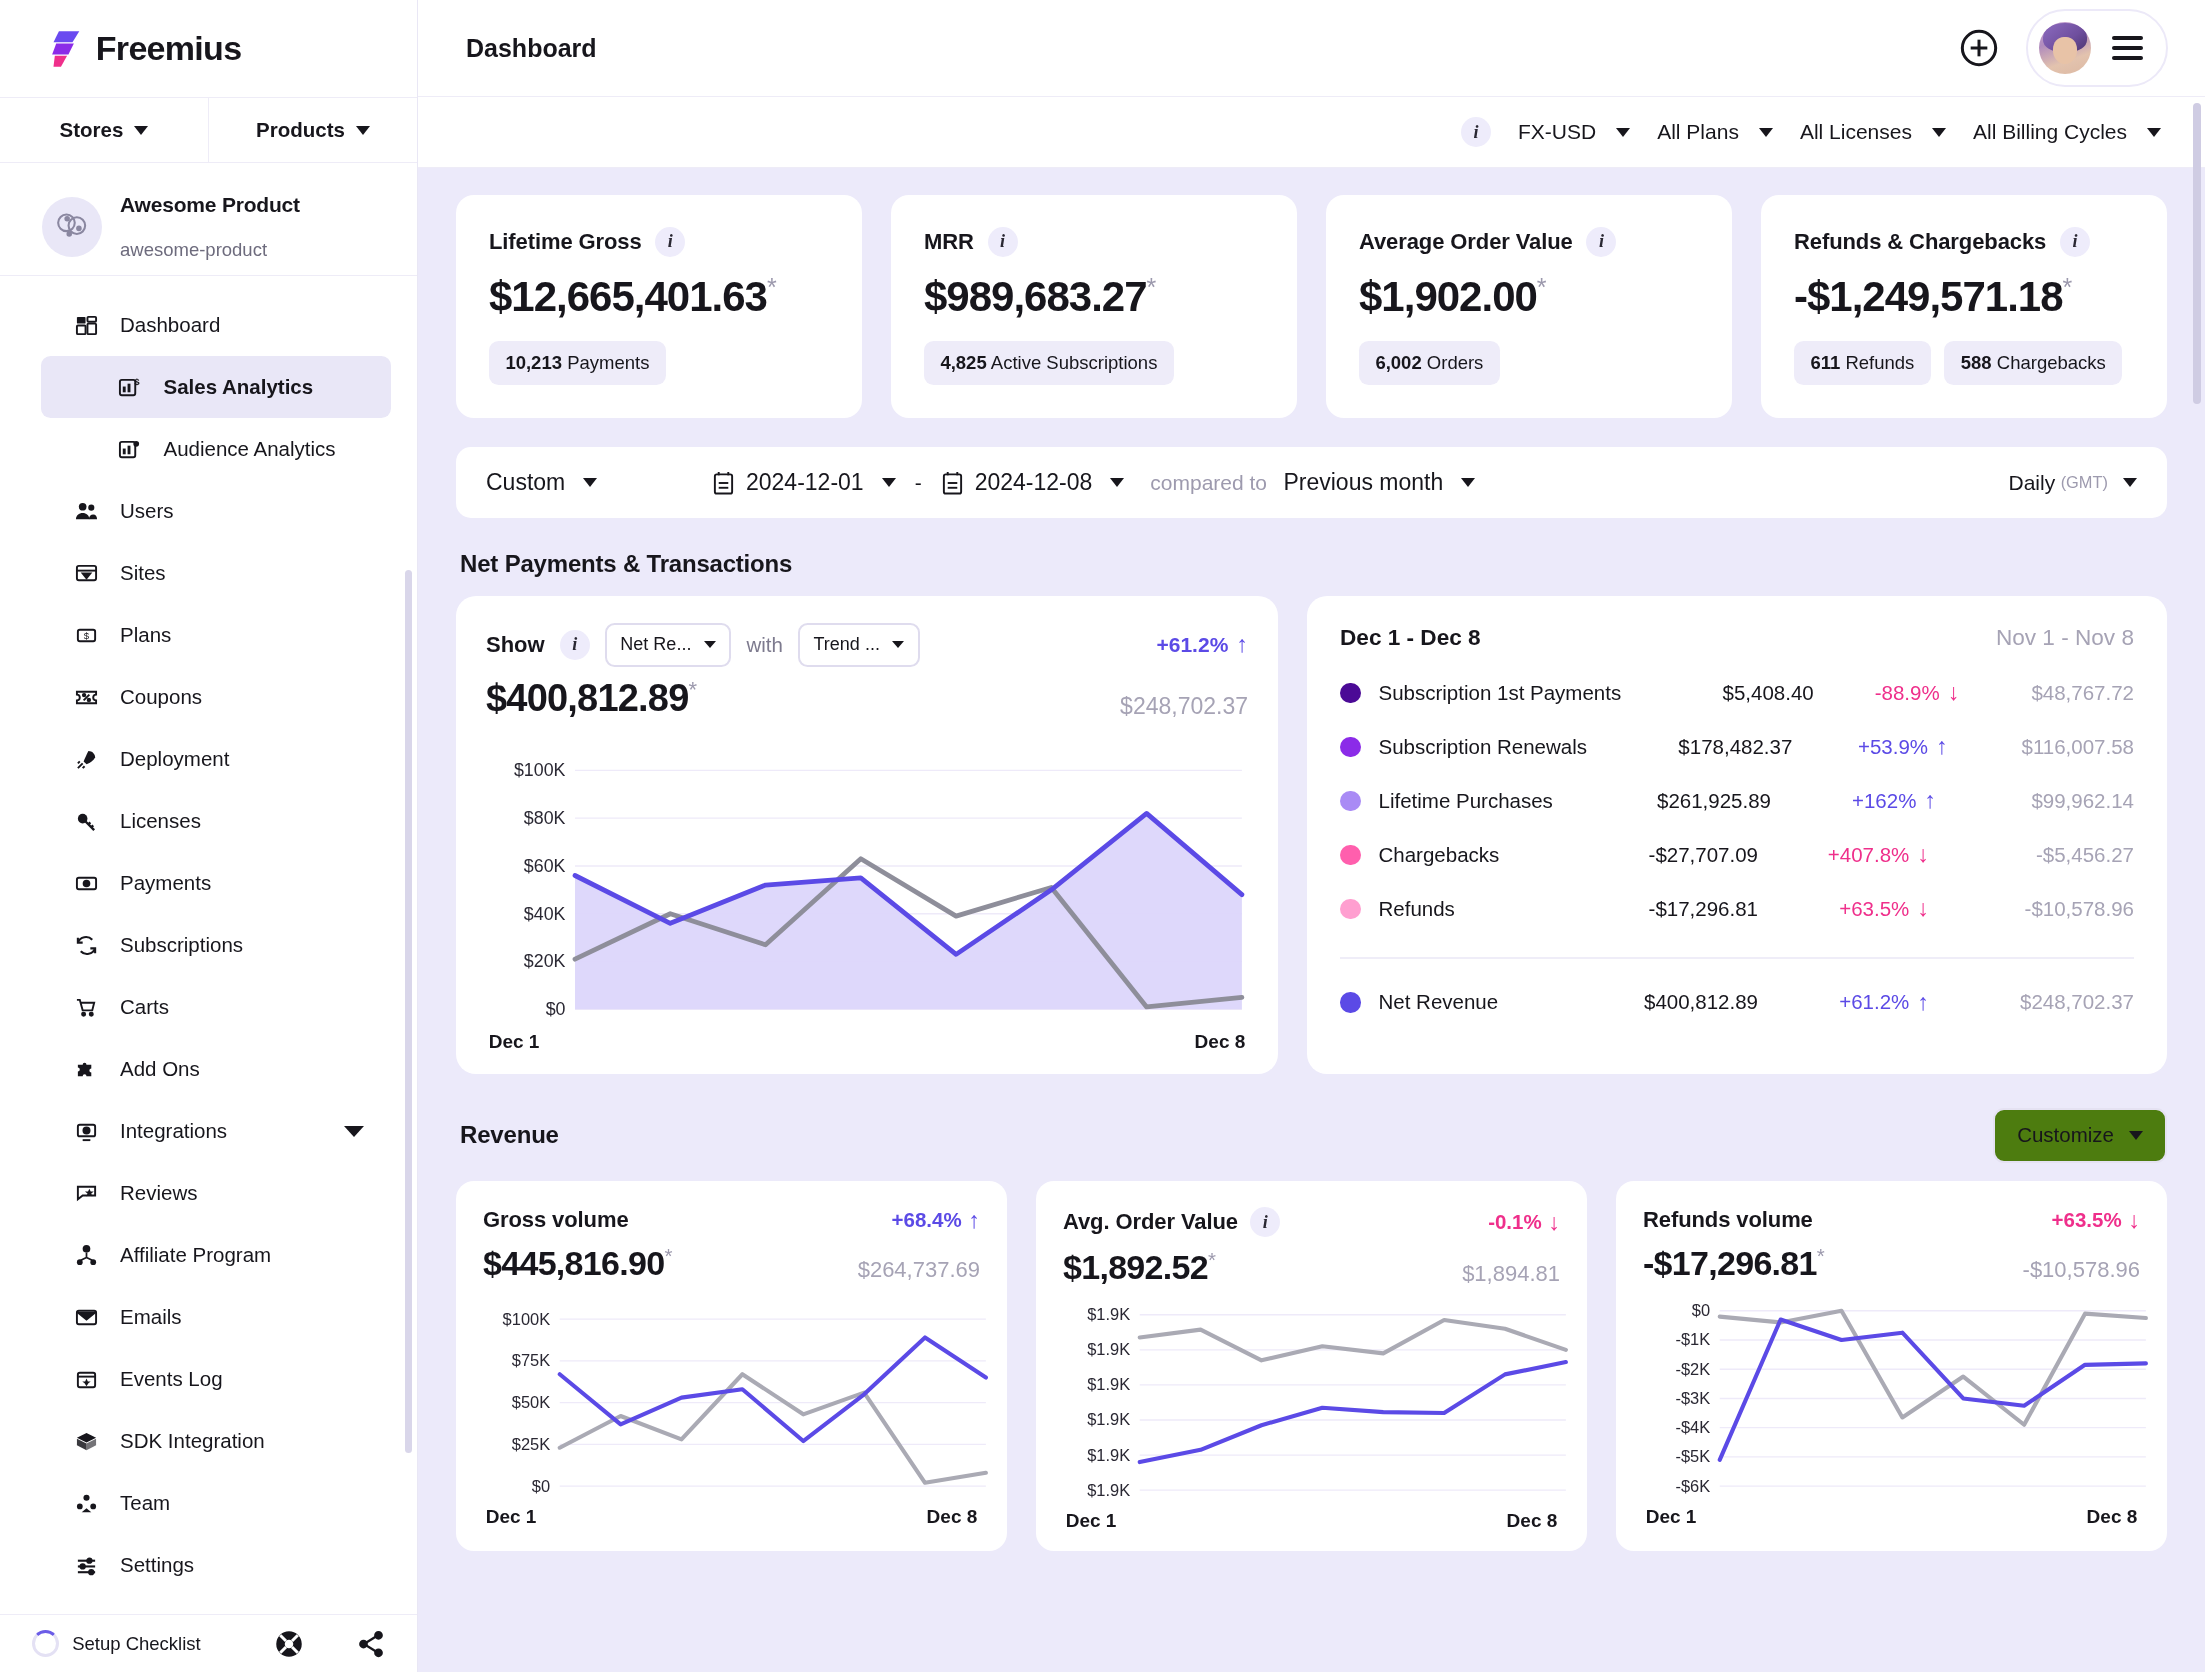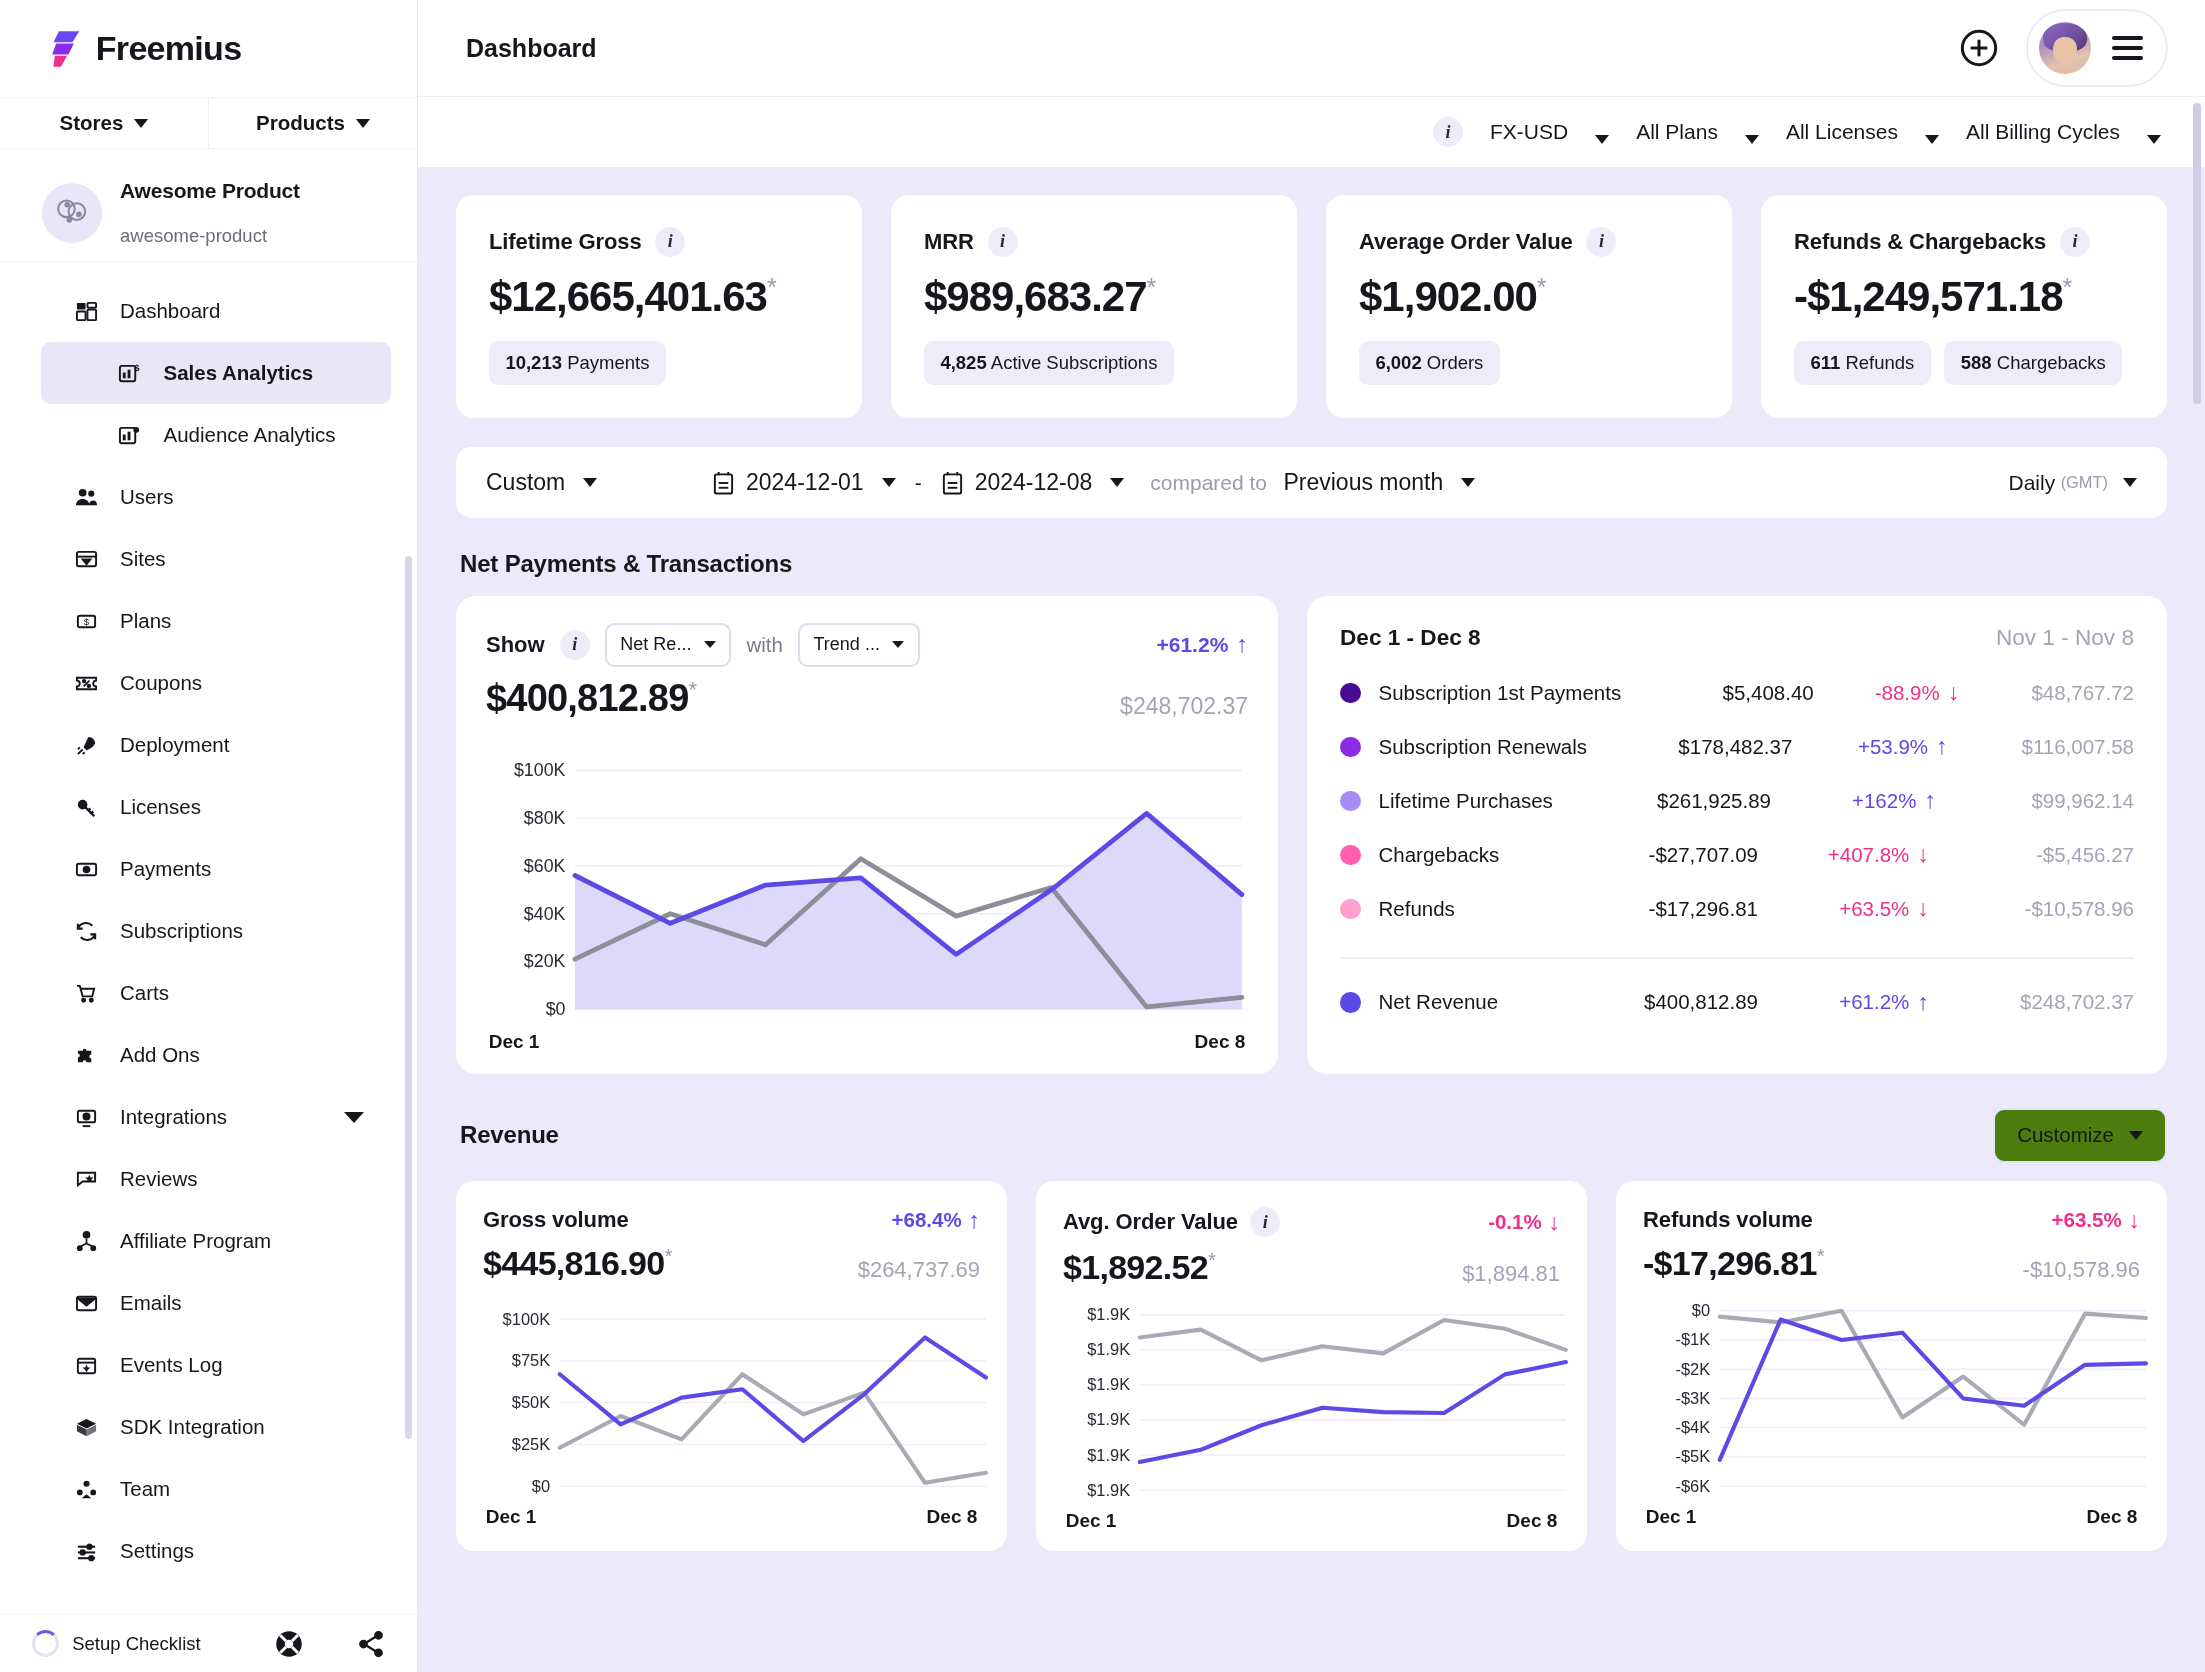--- a/index.html
+++ b/index.html
@@ -15,21 +15,21 @@
   
   .sidebar {
     width: 418px; flex: 0 0 418px; background: #fff;
     display: flex; flex-direction: column;
     border-right: 1.4px solid #e9e7f5; position: relative;
   }
   .logo-row { height: 97px; display: flex; align-items: center; padding-left: 52px; }
   .logo-mark { width: 31.5px; height: 38px; position: relative; margin-right: 12.3px; }
   .logo-text { font-size: 34px; font-weight: 700; letter-spacing: -0.7px; }
   .nav-top {
-    height: 52px; display: flex; align-items: stretch;
+    height: 66px; display: flex; align-items: stretch;
     border-top: 1.4px solid #eeecf7; border-bottom: 1.4px solid #eeecf7;
   }
   .nav-top-item {
     flex: 1; display: flex; align-items: center; justify-content: center;
     gap: 11px; font-size: 20.5px; font-weight: 700; cursor: pointer;
   }
   .nav-top-item + .nav-top-item { border-left: 1.4px solid #eeecf7; }
   .product-row { display: flex; align-items: center; gap: 18px; padding: 30px 0 14px 42px;
                  border-bottom: 1.4px solid #eeecf7; cursor: pointer; }
   .product-avatar {
@@ -98,21 +98,21 @@
   .filterbar {
     height: 71px; background: #fff; display: flex; align-items: center;
     justify-content: flex-end; padding: 0 44px; gap: 0; border-bottom: 1.4px solid #eeecf7;
   }
   .info-dot {
     width: 30px; height: 30px; border-radius: 50%; background: #eeecfb;
     display: inline-flex; align-items: center; justify-content: center;
     font-size: 18px; font-weight: 700; font-style: italic;
     font-family: "Liberation Serif", serif; color: #2a2833; cursor: pointer;
   }
-  .filter-item { display: flex; align-items: flex-end; gap: 27px; font-size: 21px;
+  .filter-item { display: flex; align-items: center; gap: 20px; font-size: 21px;
                  margin-left: 27px; cursor: pointer; white-space: nowrap; }
   .chev { width: 0; height: 0; border-left: 7.5px solid transparent; border-right: 7.5px solid transparent;
           border-top: 9px solid currentColor; display: inline-block; }
   .chev.sm { border-left-width: 6.2px; border-right-width: 6.2px; border-top-width: 7.5px; }
 
   .content { flex: 1; overflow: hidden; padding: 27px 38px 0 38px; }
 
   
   .kpi-row { display: flex; gap: 29px; }
   .kpi {

